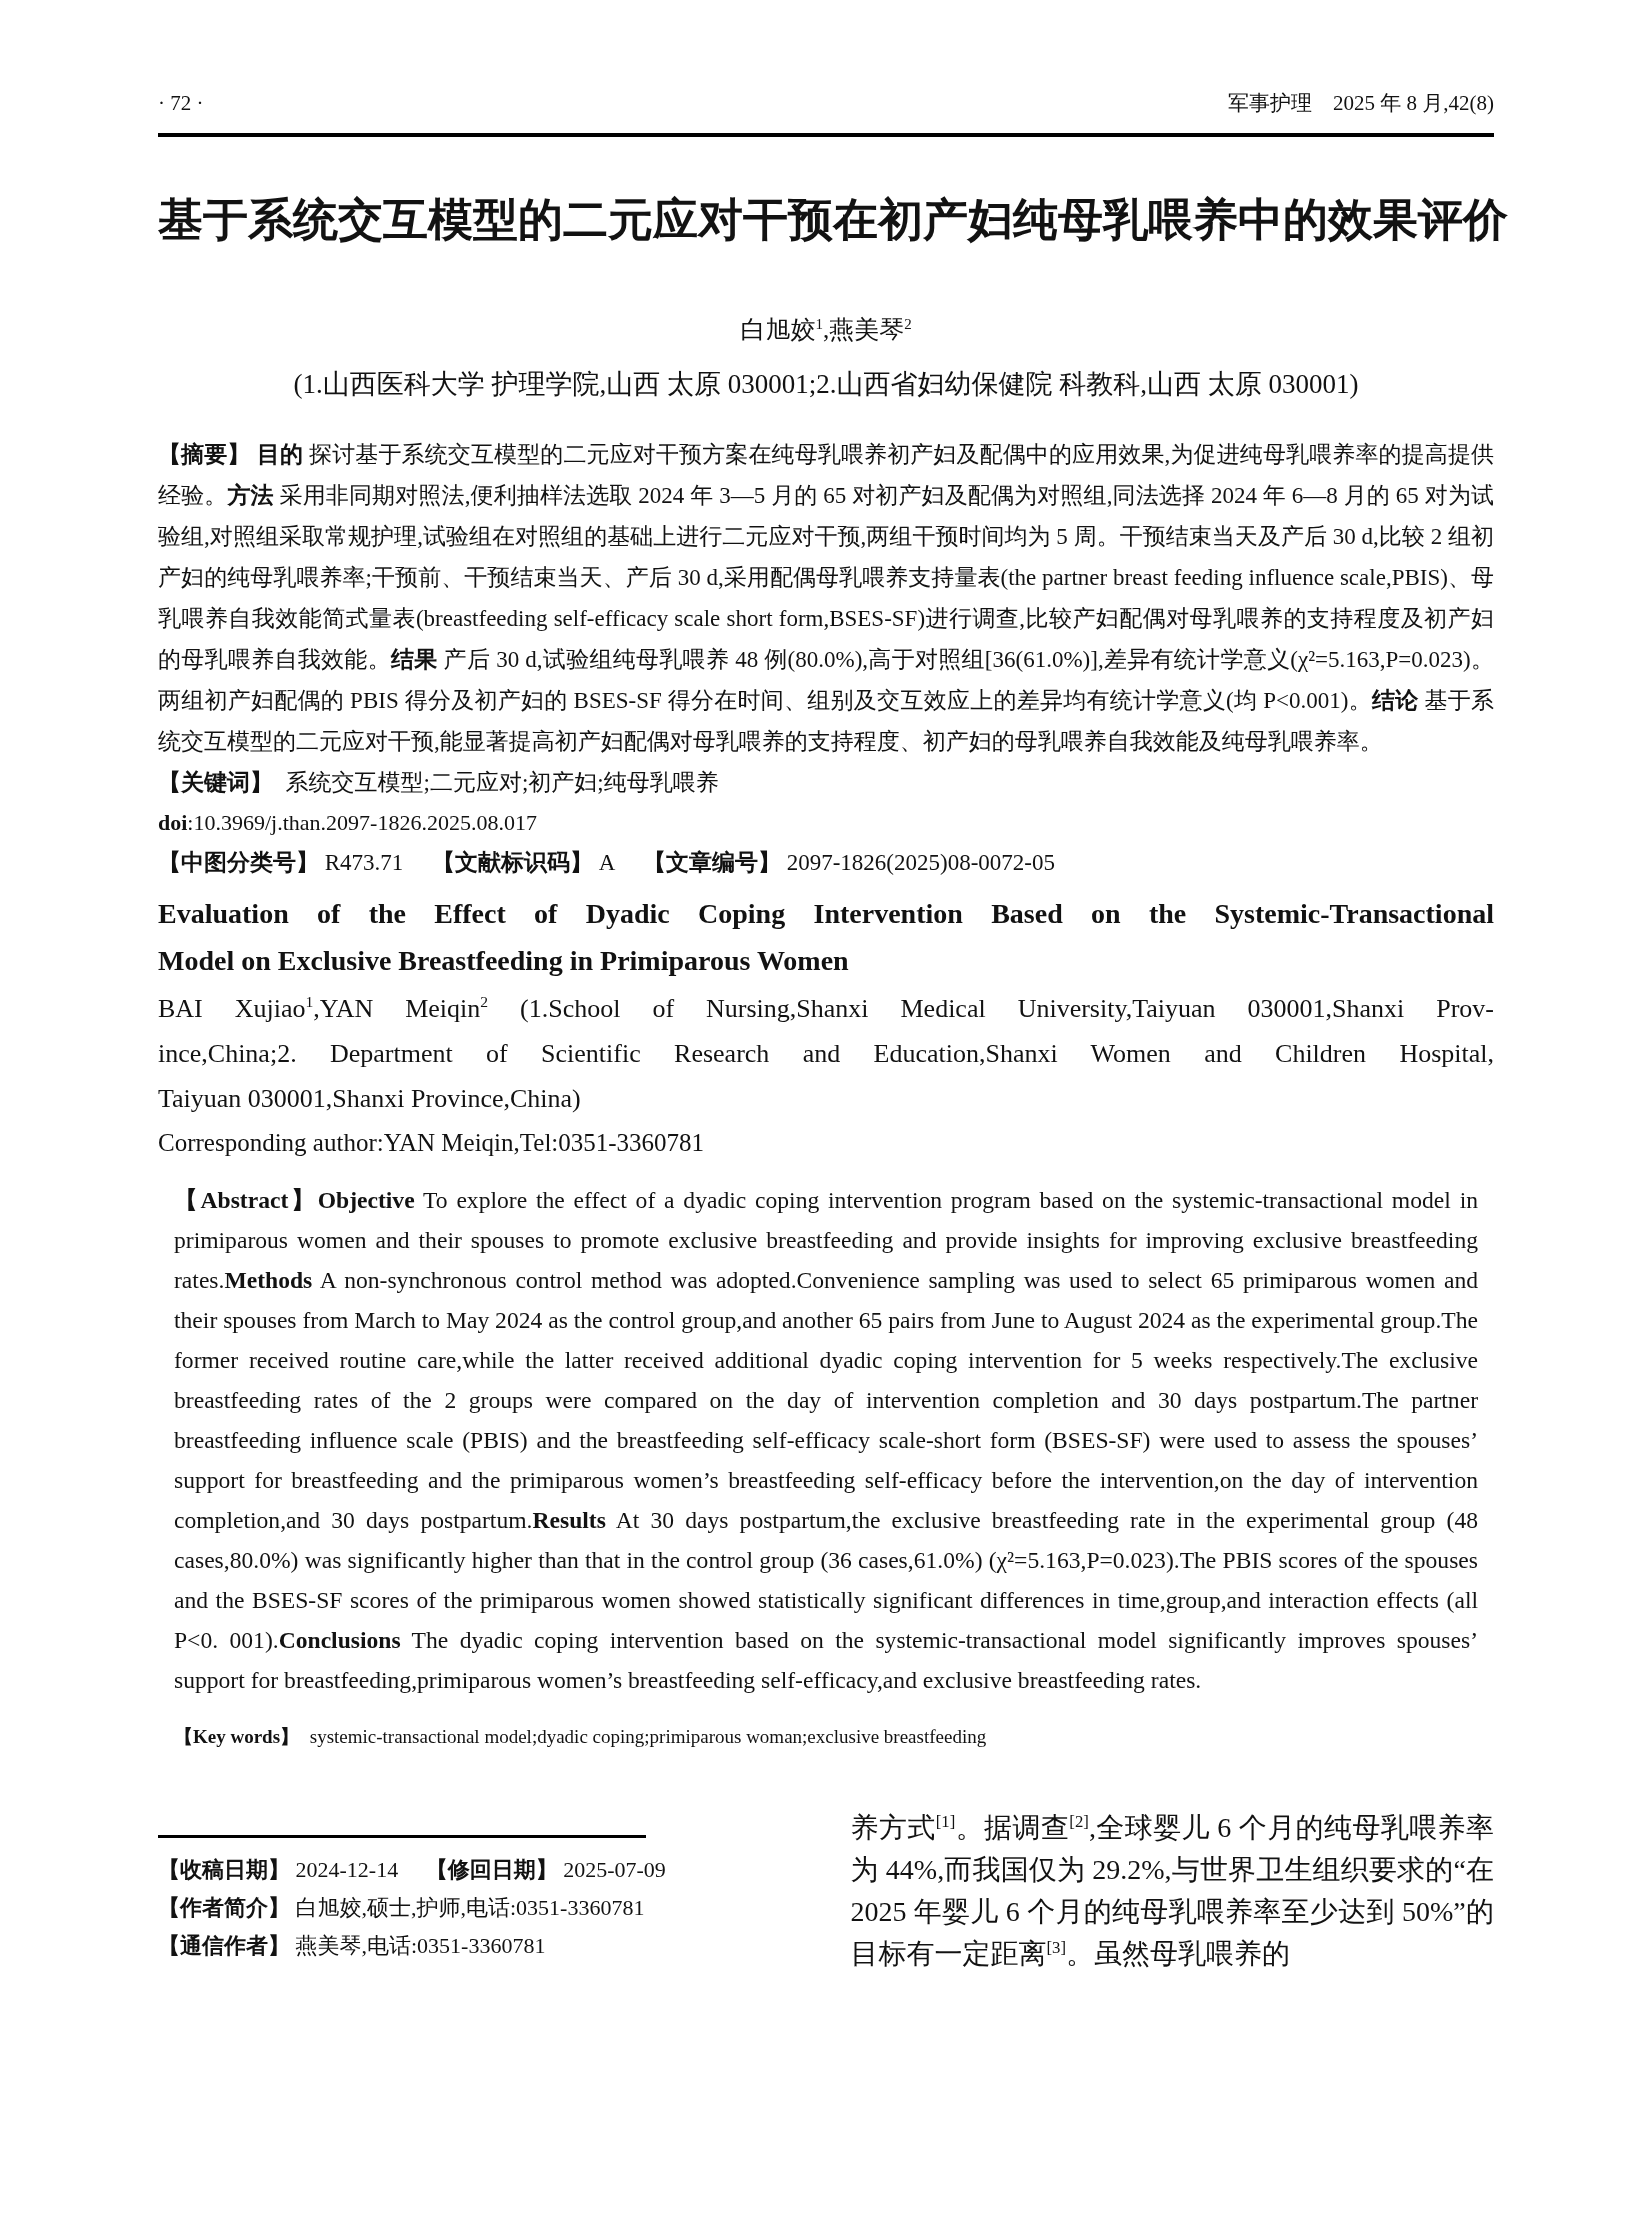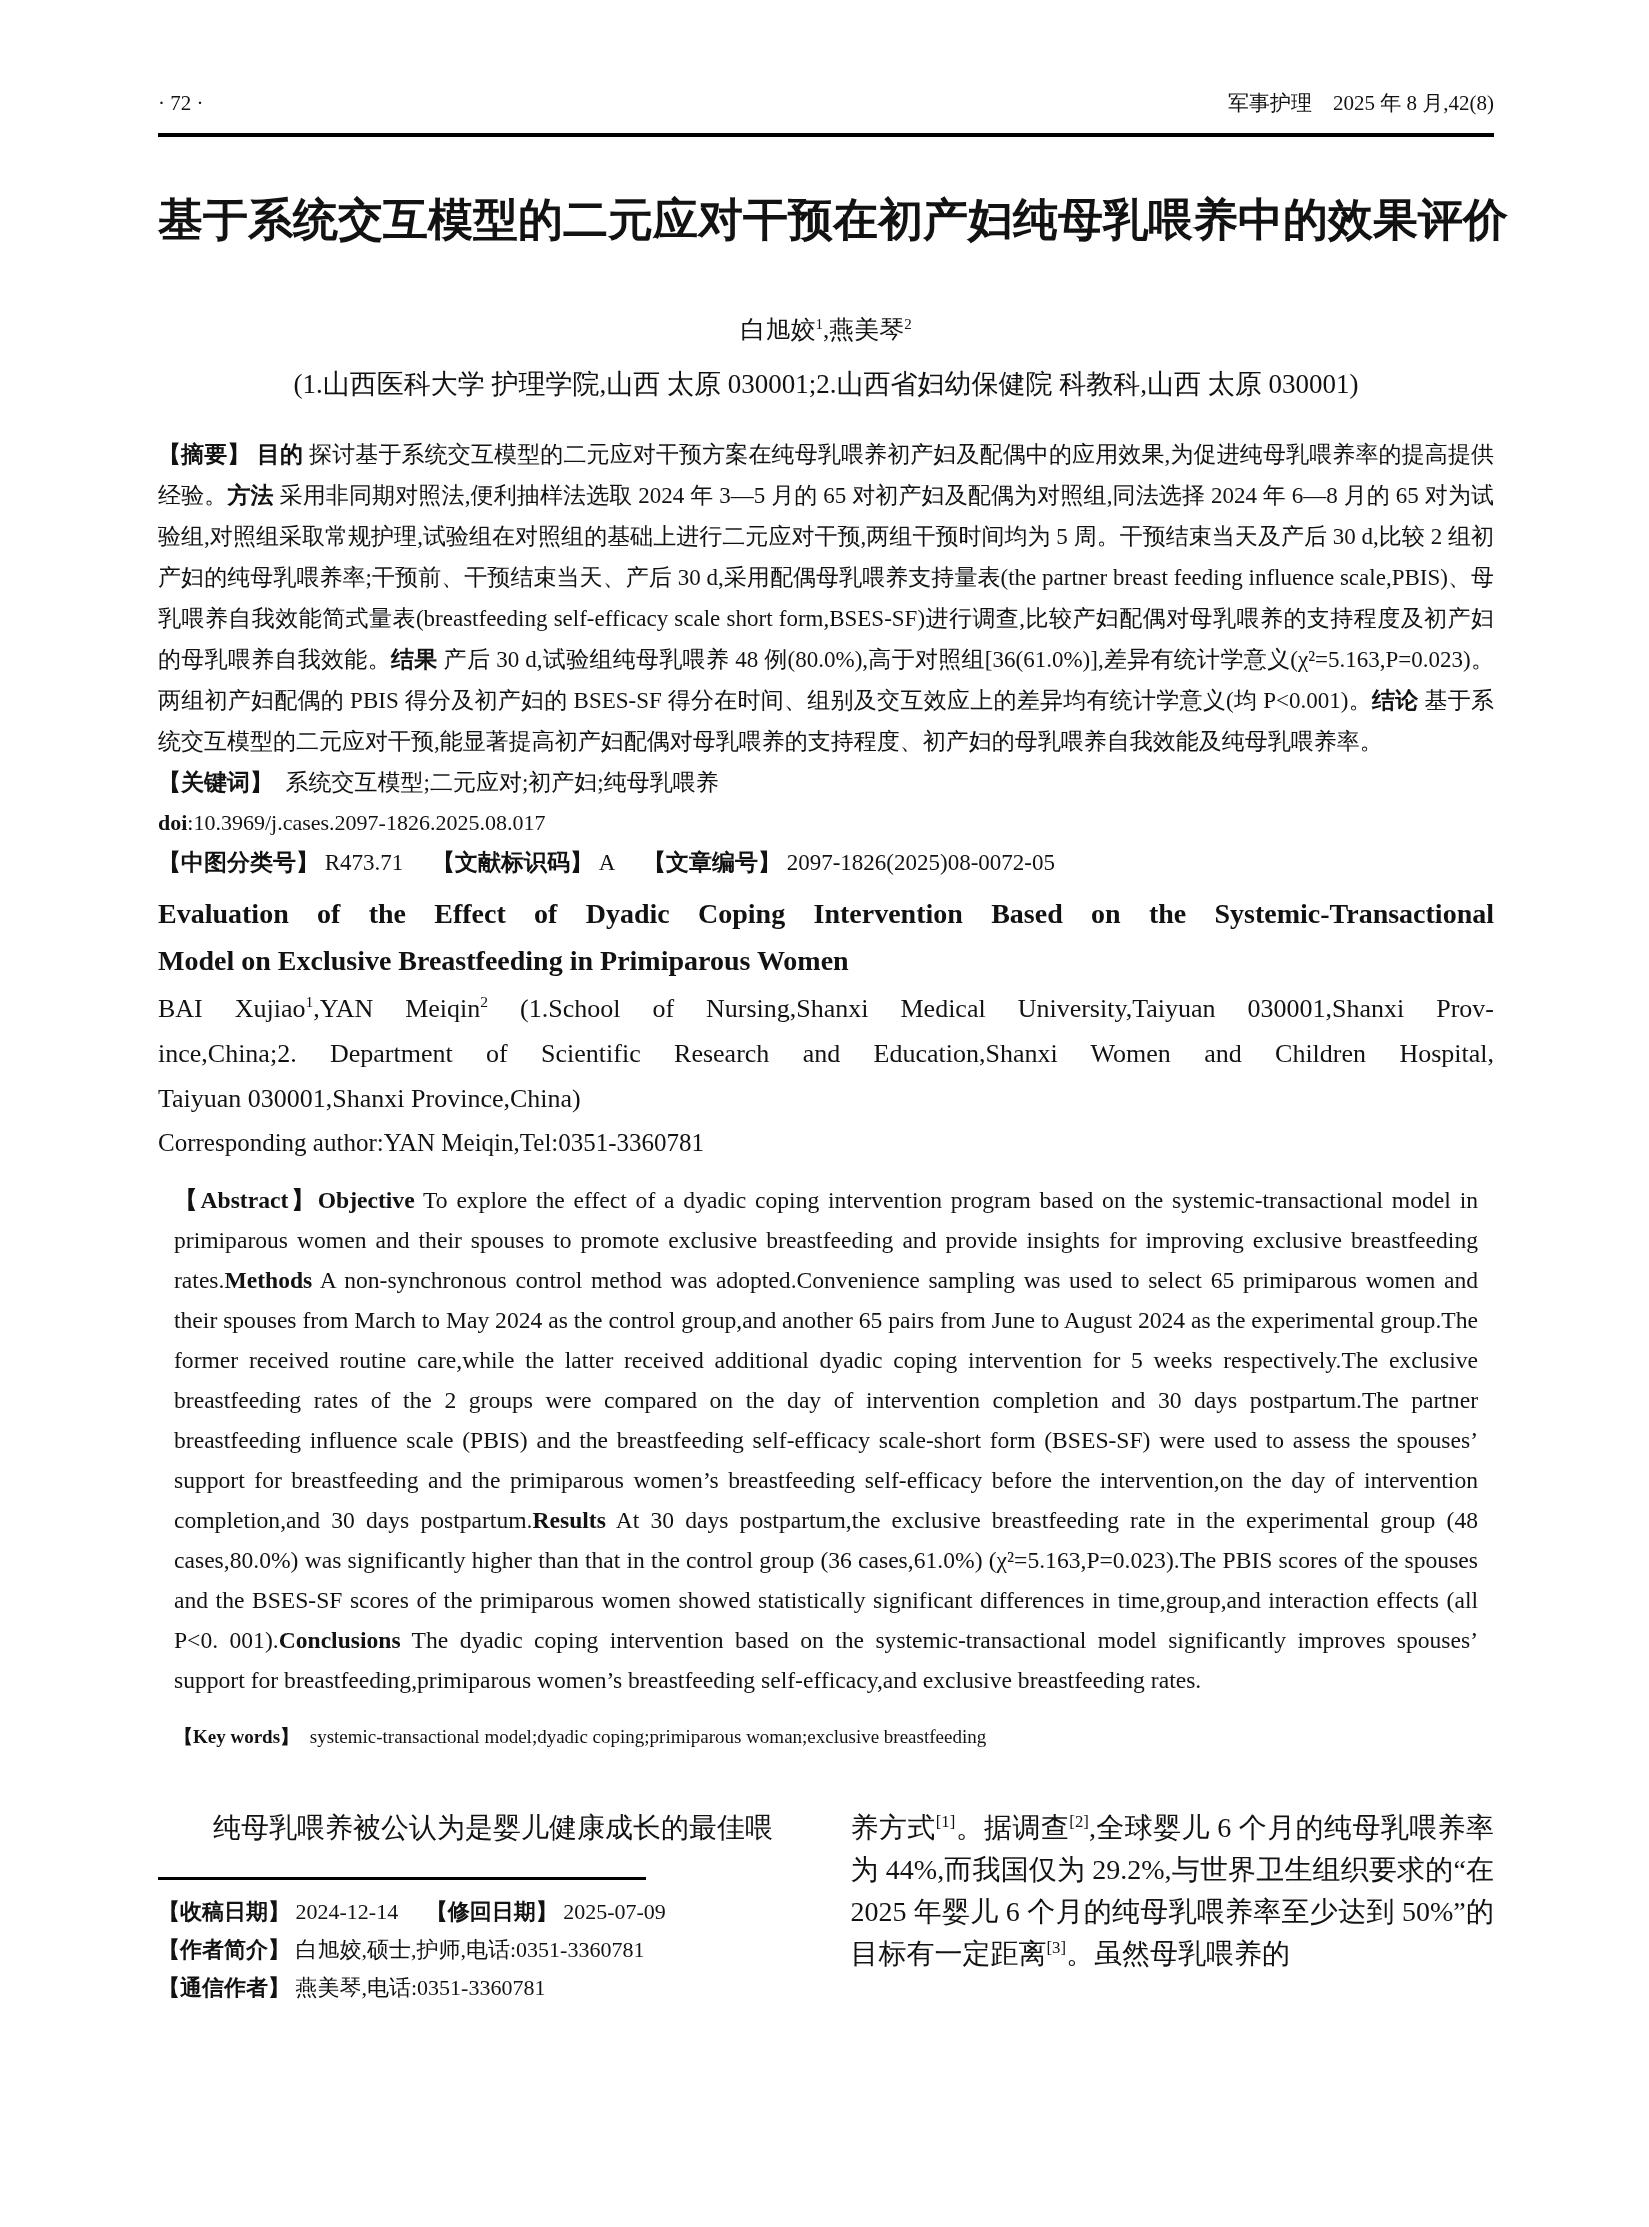--- a/index.html
+++ b/index.html
@@ -71,21 +71,21 @@
   <div class="authors-cn"><span>白旭姣</span><sup>1</sup><span>,</span><span>燕美琴</span><sup>2</sup></div>
 
   <div class="affiliation-cn">(1.山西医科大学 护理学院,山西 太原 030001;2.山西省妇幼保健院 科教科,山西 太原 030001)</div>
 
   <section class="abstract-cn">
     <p><span class="hei">【摘要】 </span><span class="hei">目的</span><span> 探讨基于系统交互模型的二元应对干预方案在纯母乳喂养初产妇及配偶中的应用效果,为促进纯母乳喂养率的提高提供经验。</span><span class="hei">方法</span><span> 采用非同期对照法,便利抽样法选取 2024 年 3—5 月的 65 对初产妇及配偶为对照组,同法选择 2024 年 6—8 月的 65 对为试验组,对照组采取常规护理,试验组在对照组的基础上进行二元应对干预,两组干预时间均为 5 周。干预结束当天及产后 30 d,比较 2 组初产妇的纯母乳喂养率;干预前、干预结束当天、产后 30 d,采用配偶母乳喂养支持量表(the partner breast feeding influence scale,PBIS)、母乳喂养自我效能简式量表(breastfeeding self-efficacy scale short form,BSES-SF)进行调查,比较产妇配偶对母乳喂养的支持程度及初产妇的母乳喂养自我效能。</span><span class="hei">结果</span><span> 产后 30 d,试验组纯母乳喂养 48 例(80.0%),高于对照组[36(61.0%)],差异有统计学意义(χ²=5.163,P=0.023)。两组初产妇配偶的 PBIS 得分及初产妇的 BSES-SF 得分在时间、组别及交互效应上的差异均有统计学意义(均 P&lt;0.001)。</span><span class="hei">结论</span><span> 基于系统交互模型的二元应对干预,能显著提高初产妇配偶对母乳喂养的支持程度、初产妇的母乳喂养自我效能及纯母乳喂养率。</span></p>
     <p>
       <span class="hei kw-label">【关键词】</span><span class="kw-text">系统交互模型;二元应对;初产妇;纯母乳喂养</span>
     </p>
     <p class="doi-line">
-      <span class="b">doi</span><span>:10.3969/j.cases.2097-1826.2025.08.017</span>
+      <span class="b">doi</span><span>:10.3969/j.than.2097-1826.2025.08.017</span>
     </p>
     <p class="clc-line"><span class="hei">【中图分类号】</span><span> R473.71　 </span><span class="hei">【文献标识码】</span><span> A　 </span><span class="hei">【文章编号】</span><span> 2097-1826(2025)08-0072-05</span></p>
   </section>
 
   <section class="title-en">
     <div class="l1">Evaluation of the Effect of Dyadic Coping Intervention Based on the Systemic-Transactional</div>
     <div class="l2">Model on Exclusive Breastfeeding in Primiparous Women</div>
   </section>
 
   <section class="authors-en">
@@ -98,21 +98,20 @@
   <section class="abstract-en">
     <p><span class="b">【Abstract】</span><span class="b">Objective</span><span> To explore the effect of a dyadic coping intervention program based on the systemic-transactional model in primiparous women and their spouses to promote exclusive breastfeeding and provide insights for improving exclusive breastfeeding rates.</span><span class="b">Methods</span><span> A non-synchronous control method was adopted.Convenience sampling was used to select 65 primiparous women and their spouses from March to May 2024 as the control group,and another 65 pairs from June to August 2024 as the experimental group.The former received routine care,while the latter received additional dyadic coping intervention for 5 weeks respectively.The exclusive breastfeeding rates of the 2 groups were compared on the day of intervention completion and 30 days postpartum.The partner breastfeeding influence scale (PBIS) and the breastfeeding self-efficacy scale-short form (BSES-SF) were used to assess the spouses’ support for breastfeeding and the primiparous women’s breastfeeding self-efficacy before the intervention,on the day of intervention completion,and 30 days postpartum.</span><span class="b">Results</span><span> At 30 days postpartum,the exclusive breastfeeding rate in the experimental group (48 cases,80.0%) was significantly higher than that in the control group (36 cases,61.0%) (χ²=5.163,P=0.023).The PBIS scores of the spouses and the BSES-SF scores of the primiparous women showed statistically significant differences in time,group,and interaction effects (all P&lt;0. 001).</span><span class="b">Conclusions</span><span> The dyadic coping intervention based on the systemic-transactional model significantly improves spouses’ support for breastfeeding,primiparous women’s breastfeeding self-efficacy,and exclusive breastfeeding rates.</span></p>
     <p class="kw-en">
       <span class="b kw-label-en">【Key words】</span><span>systemic-transactional model;dyadic coping;primiparous woman;exclusive breastfeeding</span>
     </p>
   </section>
 
 
   <section class="columns">
     <div class="col">
-      <p class="indent"><span>纯母乳喂养被公认为是婴儿健康成长的最佳喂</span></p>
       <div class="footnote-block">
         <div class="fn-rule"></div>
         <p class="fn-line"><span class="hei">【收稿日期】</span><span> 2024-12-14　 </span><span class="hei">【修回日期】</span><span> 2025-07-09</span></p>
         <p class="fn-line"><span class="hei">【作者简介】</span><span> 白旭姣,硕士,护师,电话:0351-3360781</span></p>
         <p class="fn-line"><span class="hei">【通信作者】</span><span> 燕美琴,电话:0351-3360781</span></p>
       </div>
     </div>
     <div class="col">
       <p><span>养方式</span><sup>[1]</sup><span>。据调查</span><sup>[2]</sup><span>,全球婴儿 6 个月的纯母乳喂养率为 44%,而我国仅为 29.2%,与世界卫生组织要求的“在 2025 年婴儿 6 个月的纯母乳喂养率至少达到 50%”的目标有一定距离</span><sup>[3]</sup><span>。虽然母乳喂养的</span></p>
     </div>

